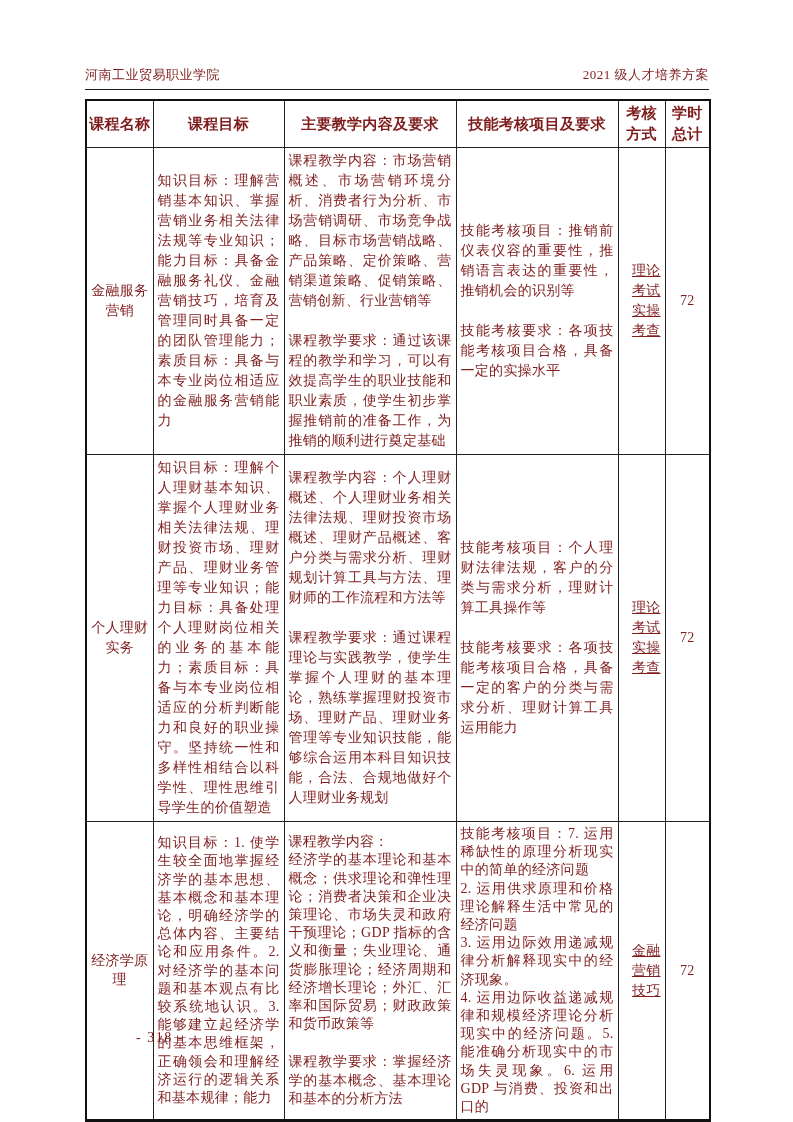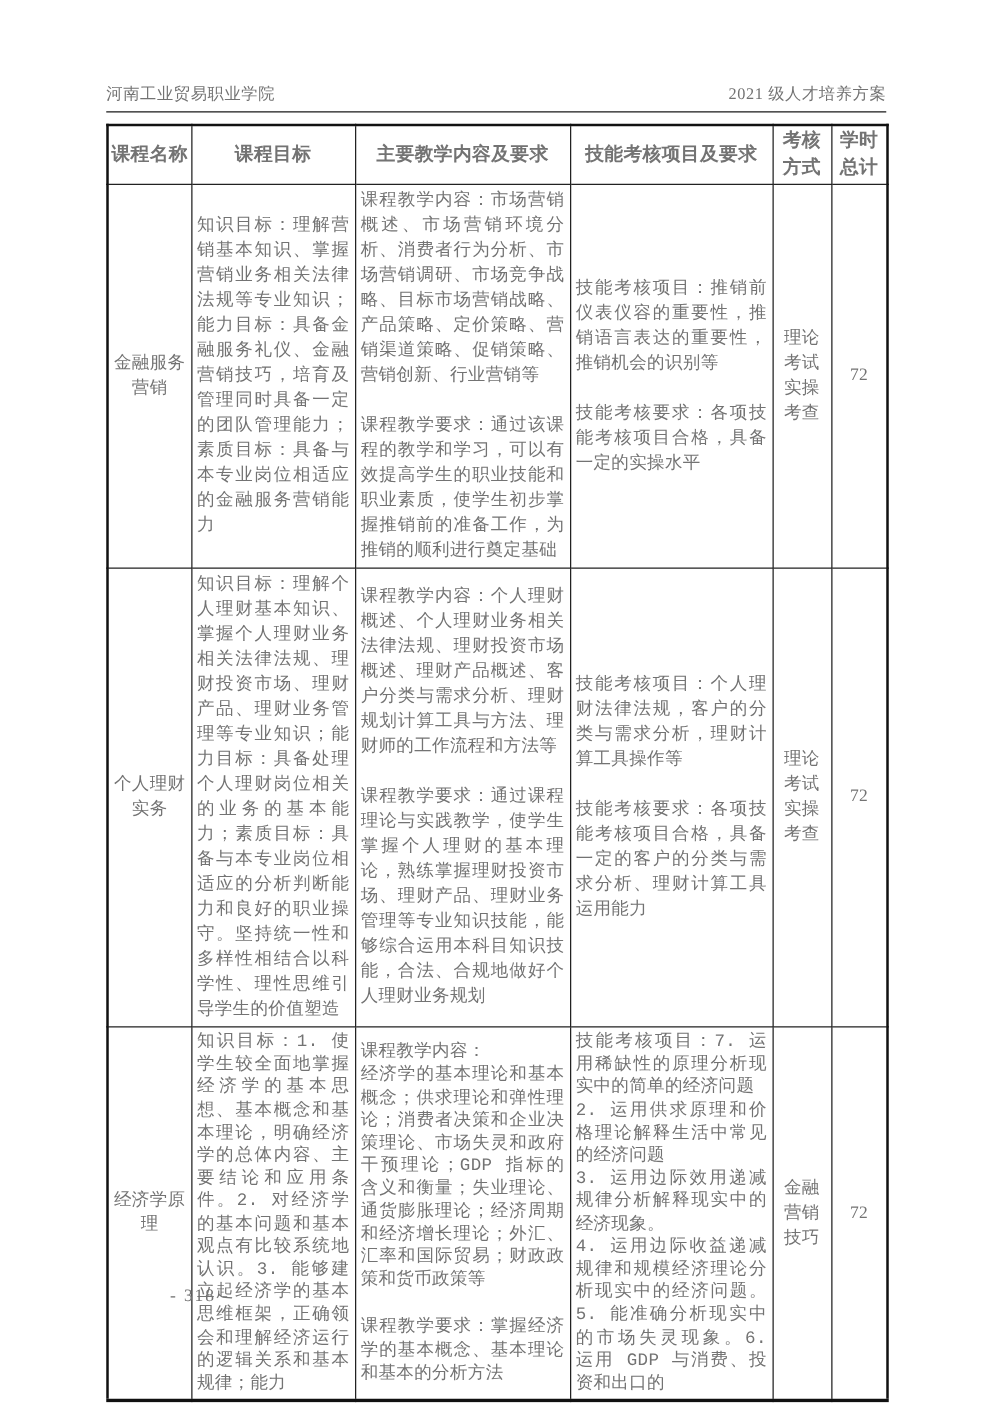--- a/index.html
+++ b/index.html
@@ -5,21 +5,21 @@
   html, body {
     margin: 0;
     padding: 0;
     background: #ffffff;
   }
   .page {
     position: relative;
     width: 793px;
     height: 1122px;
     background: #ffffff;
-    color: #737373;
+    color: #7f1d1d;
     font-family: "Liberation Serif", "DejaVu Serif", serif;
     overflow: hidden;
   }
   .page-header {
     position: absolute;
     left: 85px;
     width: 624px;
     top: 66px;
     display: flex;
     justify-content: space-between;
@@ -69,33 +69,33 @@
   td.name-cell {
     text-align: center;
     padding-left: 5px;
   }
   td.text-cell {
     text-align: justify;
     text-align-last: left;
   }
   td.text-cell p {
     margin: 0;
-    font-family: Liberation Mono, monospace;
   }
   td.text-cell p.gap {
     margin-top: 20px;
   }
   tr.row-3 td.text-cell,
   tr.row-3 td.name-cell {
     line-height: 18.2px;
   }
   td.method-cell {
-    text-align: center;
+    text-align: right;
     padding: 3px 9px;
     word-break: break-all;
+    text-decoration: underline;
   }
   td.hours-cell {
     text-align: center;
   }
   .page-footer {
     position: absolute;
     left: 88px;
     top: 1030px;
     font-size: 14px;
     letter-spacing: 1.5px;

